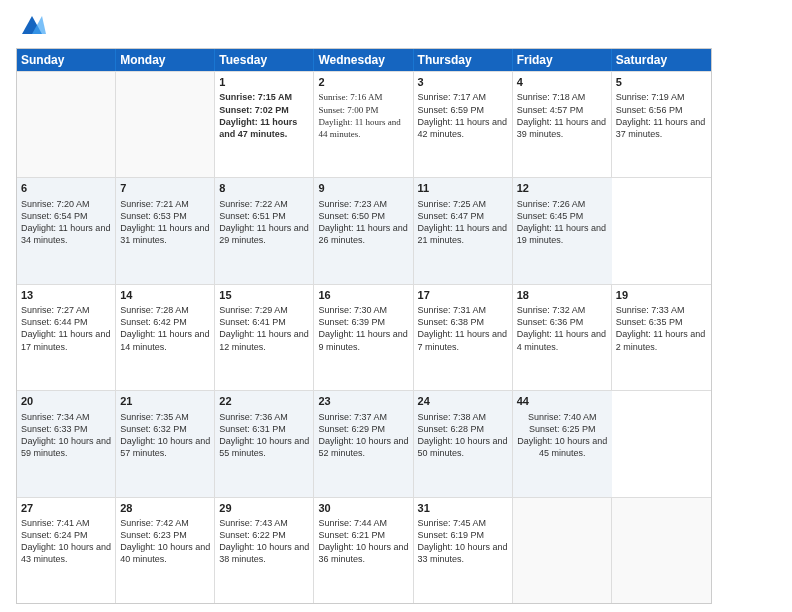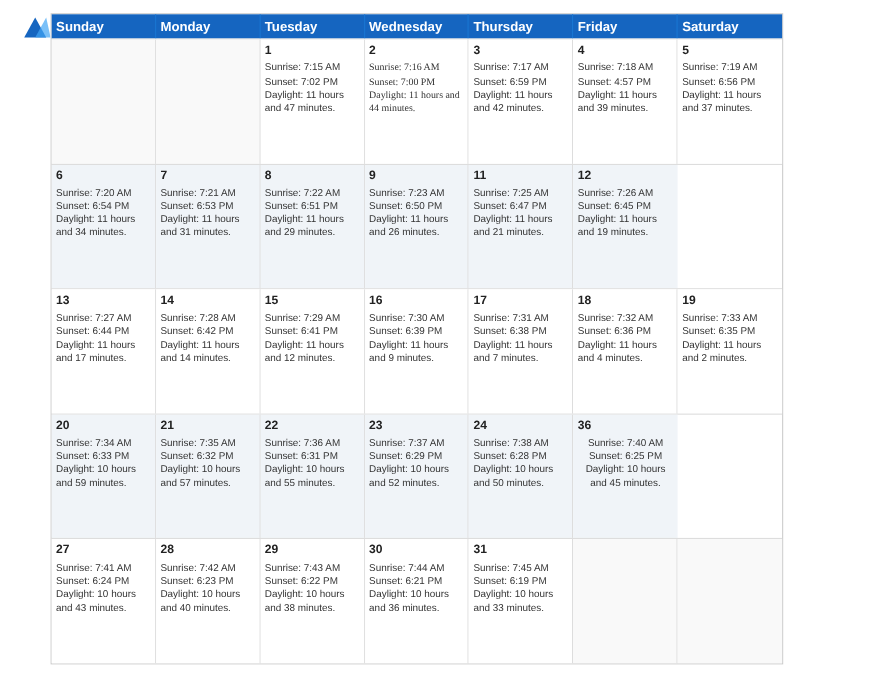--- a/index.html
+++ b/index.html
@@ -8,21 +8,21 @@
       background: #fff;
       width: 792px;
       height: 612px;
       overflow: hidden;
     }
     .page {
       width: 728px;
       height: 612px;
       padding: 12px 16px 8px 16px;
       display: flex;
-      flex-direction: row;
+      flex-direction: column;
     }
     .header {
       display: flex;
       justify-content: space-between;
       align-items: flex-start;
       margin-bottom: 8px;
     }
     .logo {
       display: flex;
       align-items: center;
@@ -139,21 +139,21 @@
         <div class="cal-header-cell">Thursday</div>
         <div class="cal-header-cell">Friday</div>
         <div class="cal-header-cell">Saturday</div>
       </div>
     <div class="cal-body">
     <div class="cal-row">
           <div class="cal-cell empty"></div>
           <div class="cal-cell empty"></div>
           <div class="cal-cell">
             <span class="cell-day">1</span>
-            <div class="cell-info" style="white-space: pre-line;">Sunrise: 7:15 AM
+            <div class="cell-info" style="white-space: pre-line; font-weight: bold;">Sunrise: 7:15 AM
 Sunset: 7:02 PM
 Daylight: 11 hours and 47 minutes.</div>
           </div>
           <div class="cal-cell">
             <span class="cell-day">2</span>
             <div class="cell-info" style="white-space: pre-line; font-family: Liberation Serif, serif;">Sunrise: 7:16 AM
 Sunset: 7:00 PM
 Daylight: 11 hours and 44 minutes.</div>
           </div>
           <div class="cal-cell">
@@ -282,21 +282,21 @@
 Sunset: 6:29 PM
 Daylight: 10 hours and 52 minutes.</div>
           </div>
           <div class="cal-cell alt-row">
             <span class="cell-day">24</span>
             <div class="cell-info" style="white-space: pre-line;">Sunrise: 7:38 AM
 Sunset: 6:28 PM
 Daylight: 10 hours and 50 minutes.</div>
           </div>
           <div class="cal-cell alt-row">
-            <span class="cell-day">36</span>
+            <span class="cell-day">44</span>
             <div class="cell-info" style="white-space: pre-line; text-align: center;">Sunrise: 7:40 AM
 Sunset: 6:25 PM
 Daylight: 10 hours and 45 minutes.</div>
           </div>
         </div>
         <div class="cal-row">
           <div class="cal-cell">
             <span class="cell-day">27</span>
             <div class="cell-info" style="white-space: pre-line;">Sunrise: 7:41 AM
 Sunset: 6:24 PM

